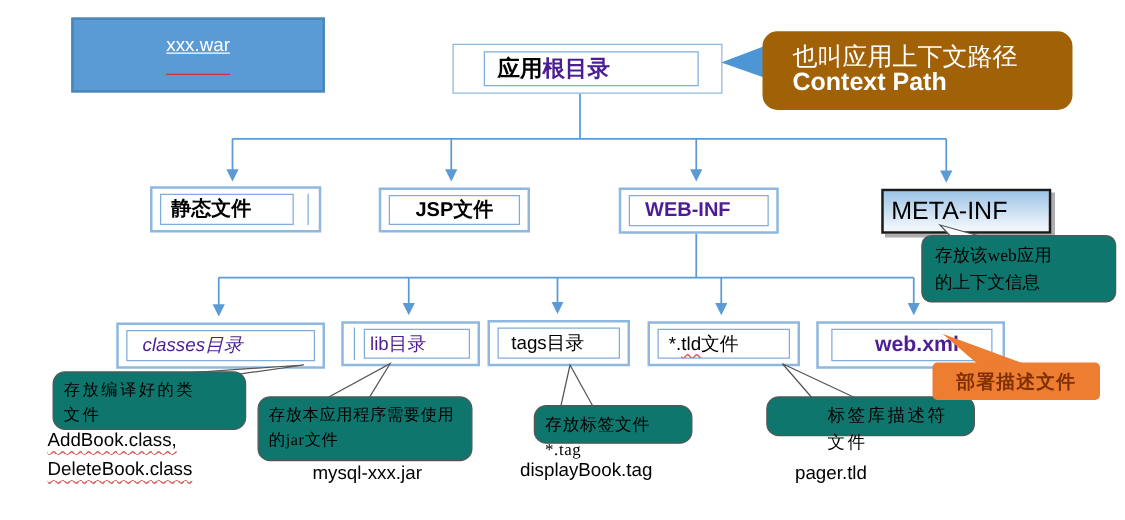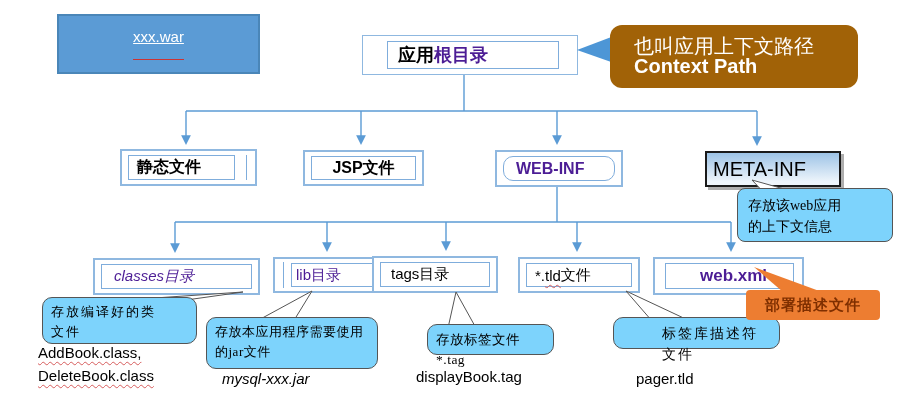--- a/index.html
+++ b/index.html
@@ -25,68 +25,68 @@
   .n-root{left:362px;top:35px;width:214px;height:38px;border-width:1.5px;}
   .n-root .node-inner{left:24px;top:5px;right:18px;bottom:5px;font-size:18px;font-weight:bold;padding-left:10px;}
   .red{color:#4c1d95;}
 
   .n-static{left:120px;top:149px;width:133px;height:33px;}
   .n-static .node-inner{right:20px;padding-left:8px;font-weight:bold;font-size:16px;}
   .n-static:after{content:"";position:absolute;right:8px;top:4px;bottom:4px;border-left:1.5px solid #7faddc;}
   .n-jsp{left:303px;top:150px;width:117px;height:32px;}
   .n-jsp .node-inner{justify-content:center;font-weight:bold;font-size:16px;}
   .n-webinf{left:495px;top:150px;width:124px;height:33px;}
-  .n-webinf .node-inner{padding-left:12px;font-weight:bold;font-size:16px;border-radius:10px;}
+  .n-webinf .node-inner{padding-left:12px;font-weight:bold;font-size:16px;}
 
   .n-metainf{left:693px;top:151px;width:126px;height:32px;z-index:2;position:absolute;
              background:linear-gradient(180deg,#9dc3e6 0%,#eef5fb 90%);
              border:2px solid #1a1a1a;box-shadow:3px 3px 0 rgba(130,130,130,.65);
              display:flex;align-items:center;padding-left:6px;font-size:20px;margin-left:12px;}
 
   .n-classes{left:93px;top:258px;width:163px;height:33px;}
   .n-classes .node-inner{padding-left:12px;font-style:italic;}
   .n-lib{left:273px;top:257px;width:107px;height:32px;}
   .n-lib .node-inner{left:16px;padding-left:4px;}
   .n-lib:before{content:"";position:absolute;left:8px;top:3px;bottom:3px;border-left:1.5px solid #7faddc;}
-  .n-tags{left:372px;top:256px;width:110px;height:33px;padding-left:12px;}
+  .n-tags{left:390px;top:256px;width:110px;height:33px;}
   .n-tags .node-inner{padding-left:10px;}
   .n-tld{left:518px;top:257px;width:118px;height:32px;}
   .n-tld .node-inner{padding-left:8px;}
   .wavy{text-decoration:underline wavy #d65c5c;text-decoration-thickness:1px;text-underline-offset:3px;}
   .n-webxml{left:653px;top:257px;width:147px;height:34px;}
   .n-webxml .node-inner{left:10px;right:8px;padding-left:34px;font-weight:bold;font-size:17px;}
 
   
   .ctx-callout{position:absolute;left:610px;top:25px;width:248px;height:63px;
                background:#a16207;border-radius:12px;z-index:4;color:#fff;
                font-size:20px;line-height:20px;padding:11px 0 0 24px;box-sizing:border-box;}
   .ctx-line2{font-weight:bold;}
 
   
-  .bubble{position:absolute;background:#7dd3fc;border:1px solid #555;border-radius:10px;
+  .bubble{position:absolute;background:#0f766e;border:1px solid #555;border-radius:10px;
           z-index:4;color:#000;font-size:13px;line-height:1.5;padding:4px 8px;
           box-sizing:border-box;font-family:"Liberation Serif","DejaVu Serif",serif;}
   .b-classes{left:42px;top:297px;width:155px;height:47px;letter-spacing:2px;}
   .b-lib{left:206px;top:317px;width:172px;height:52px;letter-spacing:0.5px;}
   .b-tags{left:427px;top:324px;width:127px;height:31px;font-size:13.5px;letter-spacing:0.5px;padding-top:5px;}
   .b-tld{left:613px;top:317px;width:167px;height:32px;font-size:14px;letter-spacing:2px;padding-top:5px;padding-left:48px;}
   .b-meta{left:737px;top:188px;width:156px;height:54px;font-size:14px;padding:6px 10px;border-radius:8px;}
 
   
   .orange-callout{position:absolute;left:746px;top:290px;width:134px;height:30px;
                   background:#ed7d31;border-radius:4px;z-index:4;color:#7f2f00;
                   font-weight:bold;font-size:15px;letter-spacing:1px;
                   display:flex;align-items:center;justify-content:center;
                   font-family:"Liberation Serif","DejaVu Serif",serif;}
 
   
   .example{position:absolute;z-index:2;font-size:15px;color:#000;white-space:nowrap;}
   .ex-classes1{left:38px;top:344px;}
   .ex-classes2{left:38px;top:367px;}
-  .ex-lib{left:222px;top:370px;font-style:italic;}
+  .ex-lib{left:250px;top:370px;}
   .ex-tags{left:416px;top:368px;}
   .ex-tld{left:636px;top:370px;}
 </style>
 </head>
 <body>
 
 <div class="canvas">
 
   <svg id="connectors" class="layer" width="900" height="416">
     <defs>

